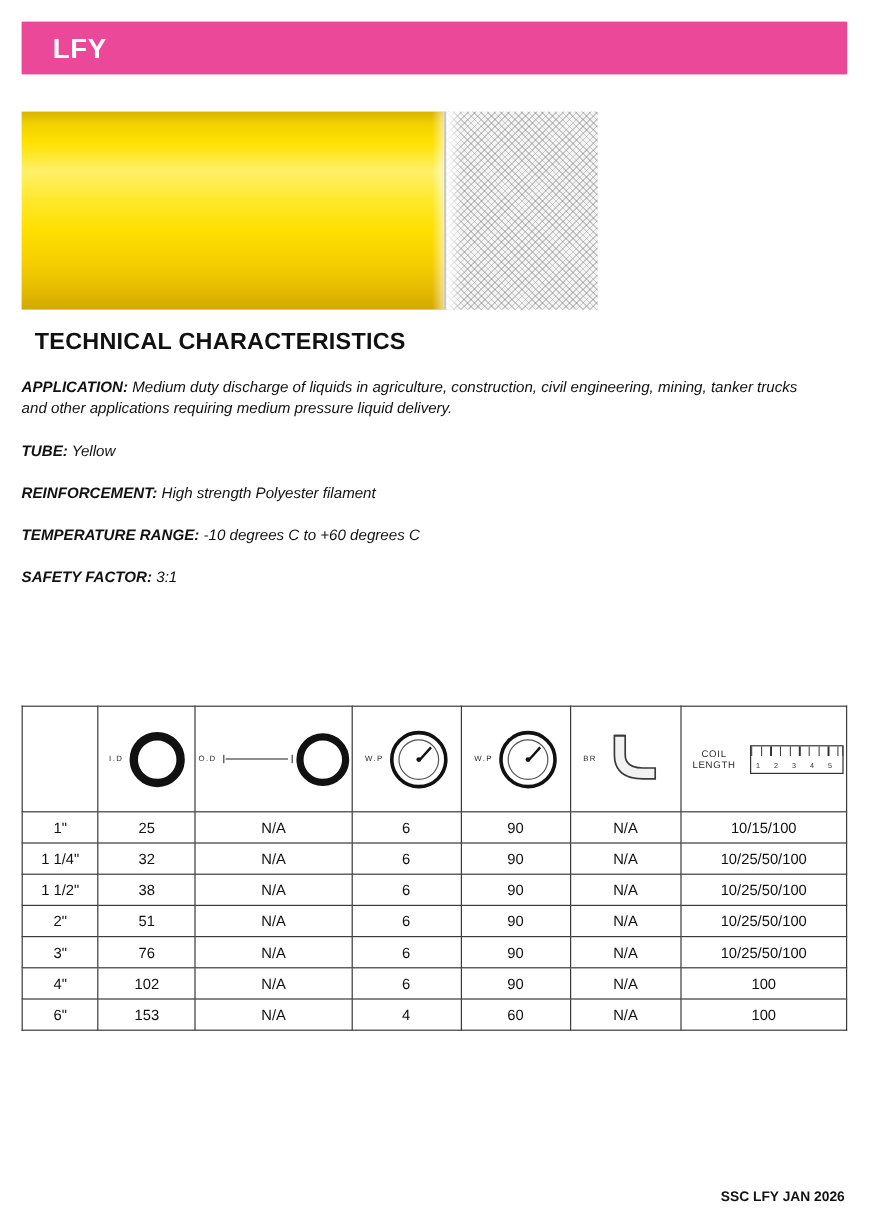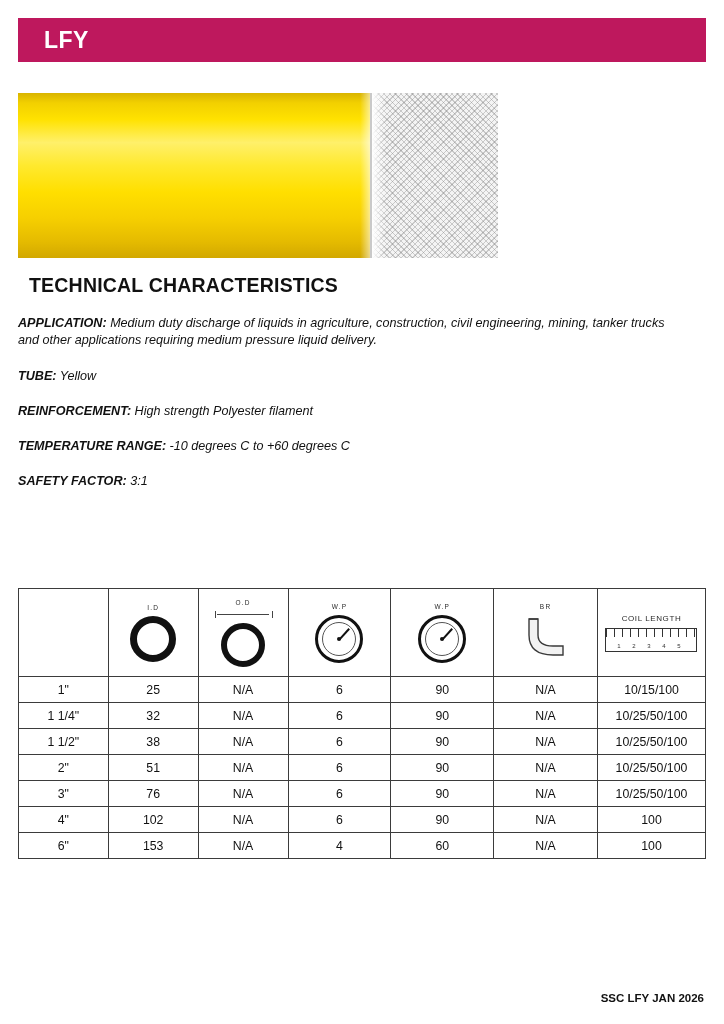--- a/index.html
+++ b/index.html
@@ -17,21 +17,21 @@
     overflow: hidden;
   }
 
   
   .header {
     position: absolute;
     left: 18px;
     top: 18px;
     width: 688px;
     height: 44px;
-    background: #be185d;
+    background: #ec4899;
     display: flex;
     align-items: center;
   }
   .header .brand {
     color: #ffffff;
     font-weight: bold;
     font-size: 23px;
     letter-spacing: 0.5px;
     padding-left: 26px;
     white-space: nowrap;
@@ -158,21 +158,21 @@
   col.c1 { width: 90px; }
   col.c2 { width: 90px; }
   col.c3 { width: 90px; }
   col.c4 { width: 103px; }
   col.c5 { width: 103px; }
   col.c6 { width: 104px; }
   col.c7 { width: 108px; }
 
   .icon-cell {
     display: flex;
-    flex-direction: column;
+    flex-direction: row;
     align-items: center;
     justify-content: center;
     gap: 5px;
     height: 100%;
   }
   .icon-label {
     font-size: 6.5px;
     letter-spacing: 1.2px;
     color: #2a2a2a;
   }

